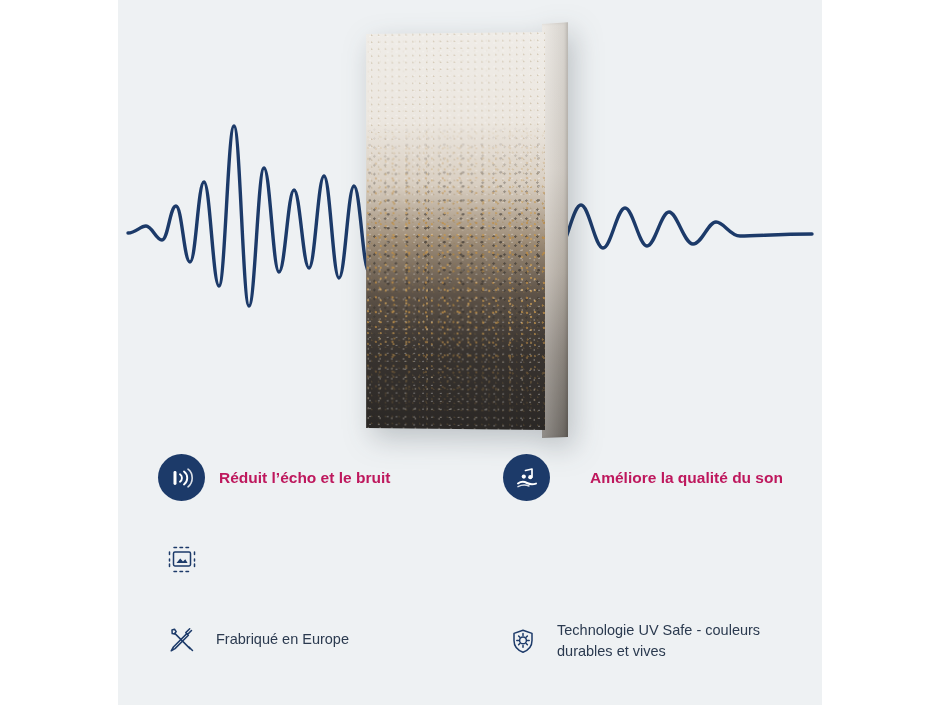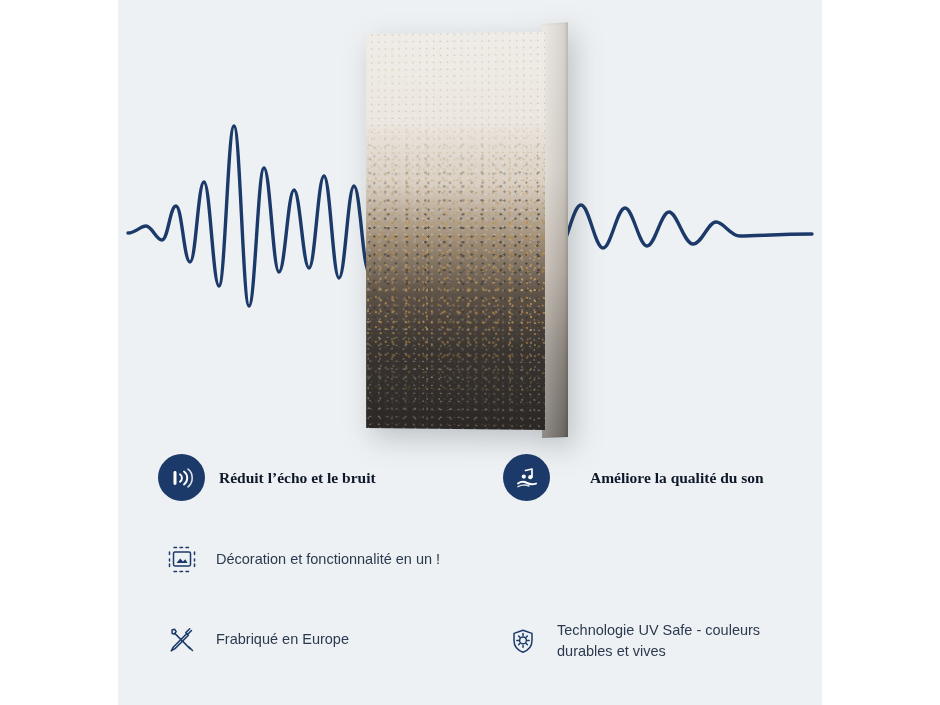--- a/index.html
+++ b/index.html
@@ -134,23 +134,22 @@
     background: #1c3a69;
     display: flex;
     align-items: center;
     justify-content: center;
     flex: 0 0 auto;
   }
   .badge svg { display: block; }
   .feat-title {
     font-size: 15.5px;
     font-weight: bold;
-    color: #0f172a;
+    color: #be185d;
     line-height: 1.25;
-    font-family: Liberation Serif, serif;
   }
   .outline-icon {
     width: 40px;
     height: 40px;
     flex: 0 0 auto;
     display: flex;
     align-items: center;
     justify-content: center;
   }
   .feat-text {
@@ -244,21 +243,20 @@
         <div class="outline-icon">
           <svg width="34" height="34" viewBox="0 0 34 34" fill="none" stroke="#1c3a69" stroke-width="1.5" stroke-linecap="round">
             <rect x="8.5" y="9" width="17" height="14" rx="1.4"></rect>
             <path d="M11.5 20 L15.2 15.4 L18 18.6 L20.3 16.2 L22.6 20 Z" fill="#1c3a69" stroke="none"></path>
             <path d="M4.5 9 L4.5 11.5 M4.5 16 L4.5 18 M4.5 21 L4.5 23.5"></path>
             <path d="M29.5 9 L29.5 11.5 M29.5 16 L29.5 18 M29.5 21 L29.5 23.5"></path>
             <path d="M9 4.5 L11.5 4.5 M15 4.5 L17.5 4.5 M21 4.5 L23.5 4.5"></path>
             <path d="M9 28.5 L11.5 28.5 M15 28.5 L17.5 28.5 M21 28.5 L23.5 28.5"></path>
           </svg>
         </div>
-        <div class="feat-text">Décoration et fonctionnalité en un !</div>
       </div>
 
 
       <div class="feat-row" style="left:385px; top:184px;">
         <div class="outline-icon">
           <svg width="34" height="34" viewBox="0 0 34 34" fill="none" stroke="#1c3a69" stroke-width="1.5" stroke-linecap="round" stroke-linejoin="round">
             <path d="M17 6.2 L26 9.4 V16.6 C26 22.2 22.2 26.4 17 28.2 C11.8 26.4 8 22.2 8 16.6 V9.4 Z"></path>
             <circle cx="17" cy="16.4" r="3.4"></circle>
             <path d="M17 9.6 V11.4 M17 21.4 V23.2 M10.8 16.4 H12.6 M21.4 16.4 H23.2 M12.6 12 L13.9 13.3 M20.1 19.5 L21.4 20.8 M21.4 12 L20.1 13.3 M13.9 19.5 L12.6 20.8"></path>
           </svg>

